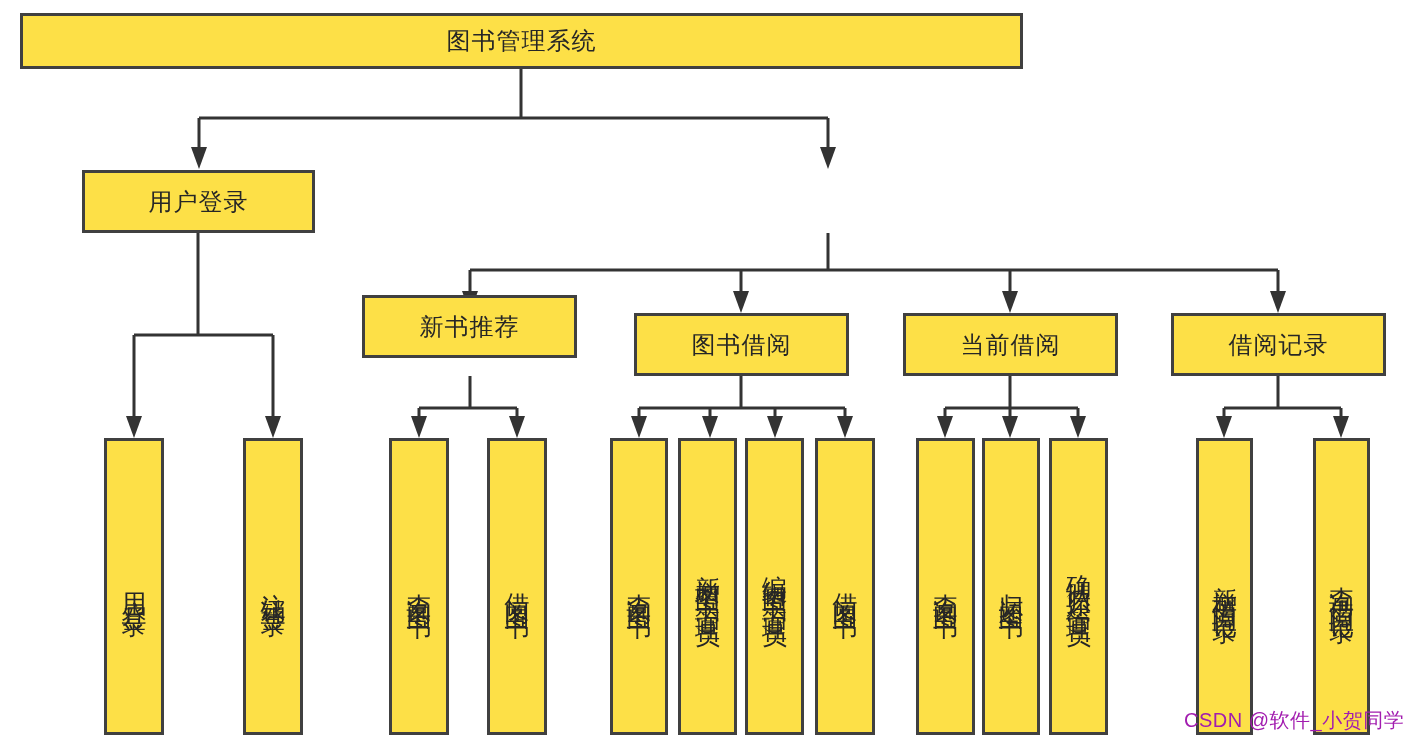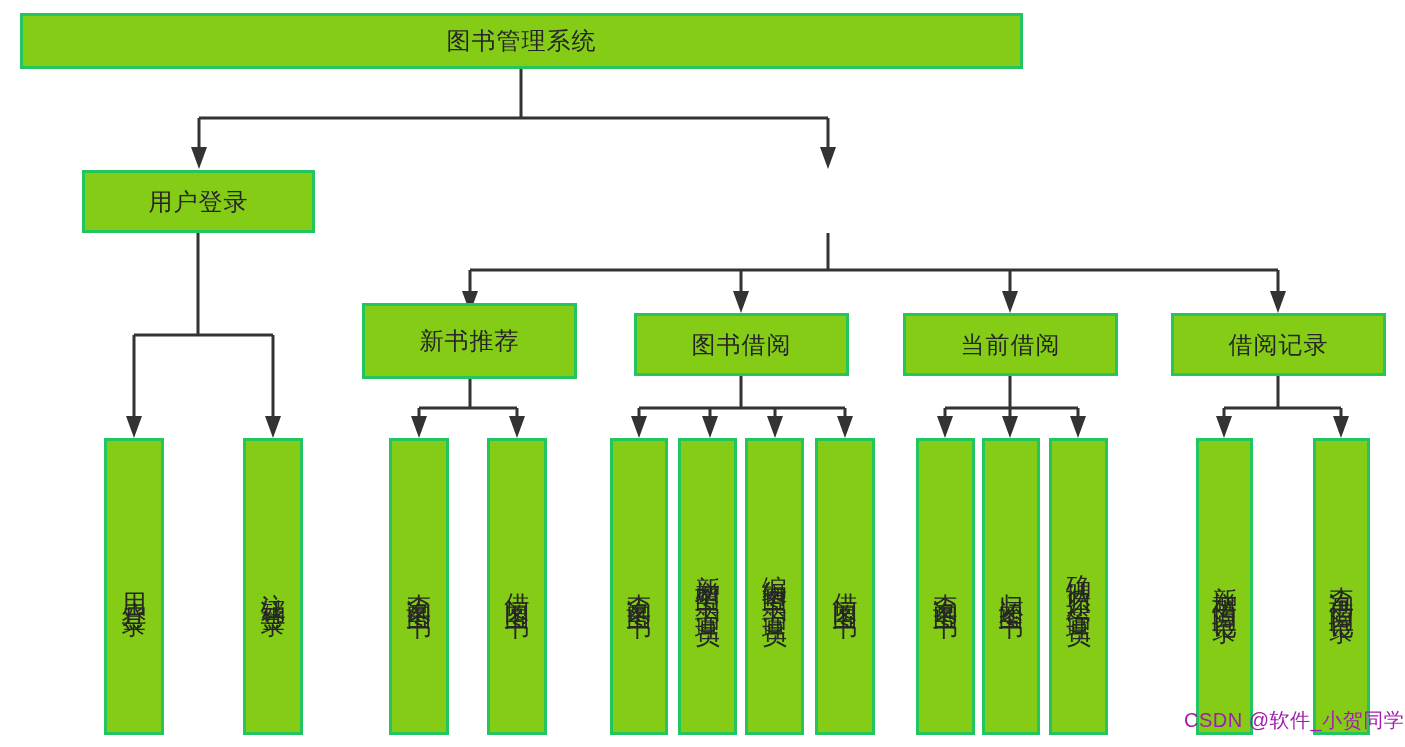--- a/index.html
+++ b/index.html
@@ -3,21 +3,21 @@
 <meta charset="utf-8">
 <style>
   html,body { margin:0; padding:0; background:#ffffff; }
   .canvas {
     position:relative; width:1405px; height:747px; background:#ffffff;
     font-family:"Liberation Sans","DejaVu Sans",sans-serif; overflow:hidden;
   }
   svg.connectors { position:absolute; left:0; top:0; width:1405px; height:747px; }
   .node {
     position:absolute; box-sizing:border-box;
-    border:3px solid #22c55e; background:#84cc16;
+    border:3px solid #404040; background:#fde047;
     display:flex; align-items:center; justify-content:center;
     color:#262626; font-size:24px; letter-spacing:1px; line-height:1;
     text-align:center;
   }
   .node.tall { font-size:25px; }
   .vtext {
     writing-mode:vertical-rl; text-orientation:mixed;
     letter-spacing:7px; line-height:1; display:block;
   }
   .watermark {
@@ -78,21 +78,21 @@
       <path d="M1278 376 V408 M1224 408 H1341 M1224 408 V419 M1341 408 V419"></path>
     </g>
     <polygon fill="#333333" points="1216,416 1232,416 1224,438"></polygon>
     <polygon fill="#333333" points="1333,416 1349,416 1341,438"></polygon>
   </svg>
 
   <div class="node" style="left:20px;top:13px;width:1003px;height:56px">图书管理系统</div>
 
   <div class="node" style="left:82px;top:170px;width:233px;height:63px">用户登录</div>
 
-  <div class="node" style="left:362px;top:303px;width:215px;height:76px">新书推荐</div>
+  <div class="node" style="left:362px;top:295px;width:215px;height:63px">新书推荐</div>
   <div class="node" style="left:634px;top:313px;width:215px;height:63px">图书借阅</div>
   <div class="node" style="left:903px;top:313px;width:215px;height:63px">当前借阅</div>
   <div class="node" style="left:1171px;top:313px;width:215px;height:63px">借阅记录</div>
 
   <div class="node tall" style="left:104px;top:438px;width:60px;height:297px">
     <span class="vtext">用户登录</span>
   </div>
   <div class="node tall" style="left:243px;top:438px;width:60px;height:297px">
     <span class="vtext">注销登录</span>
   </div>

